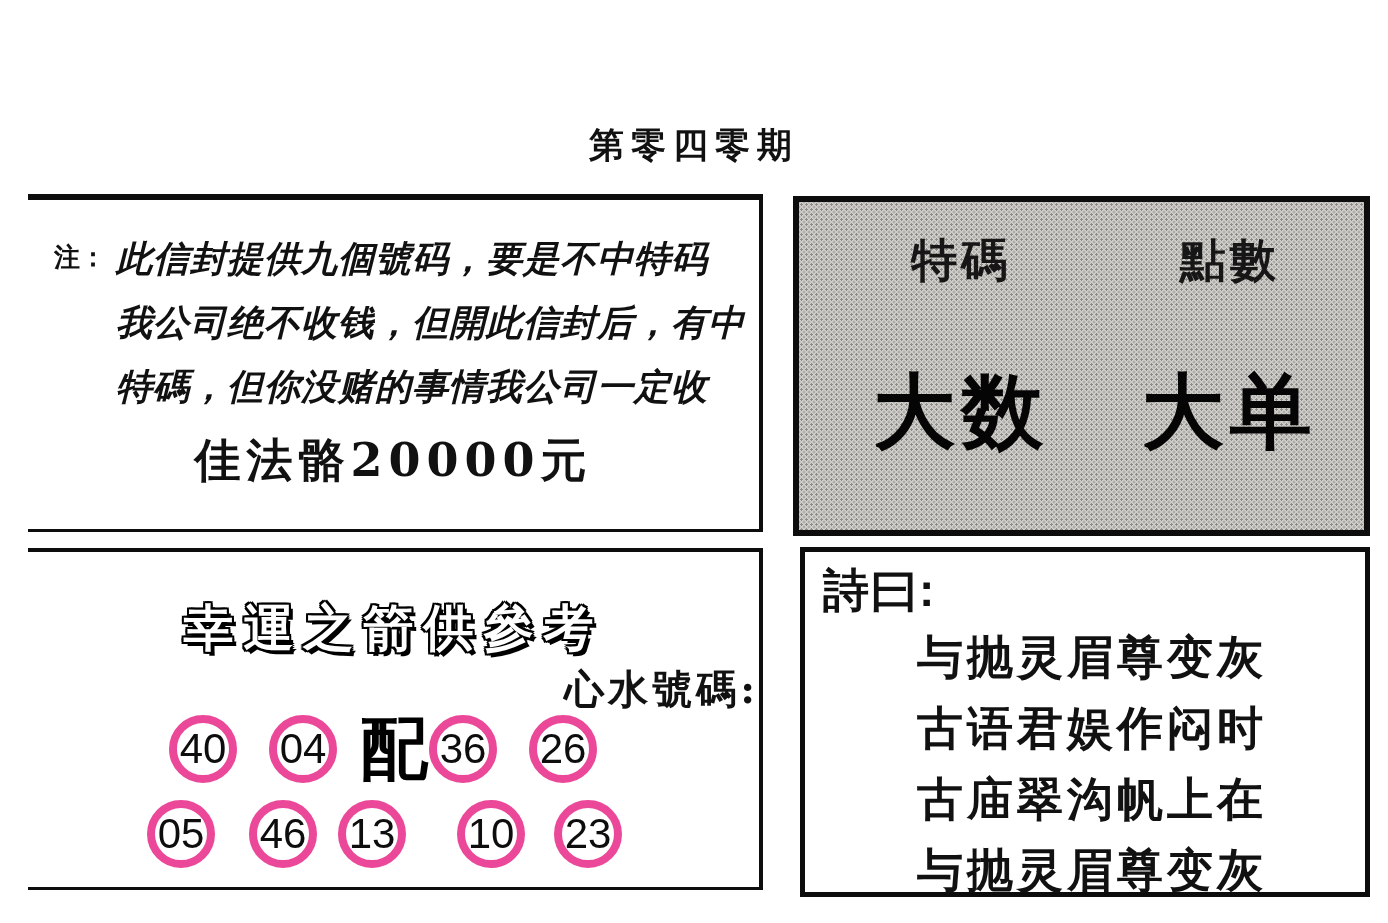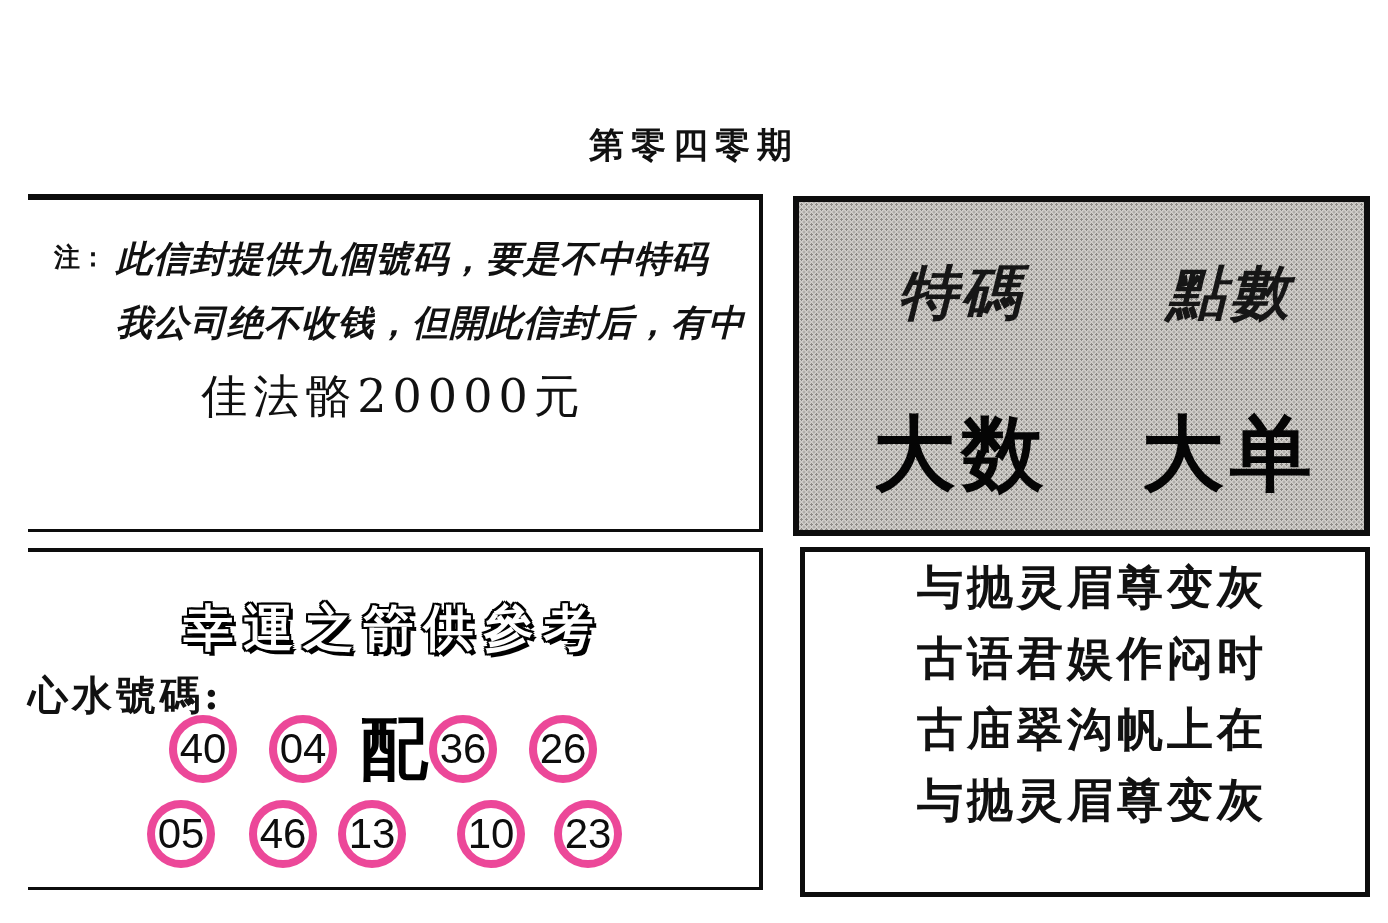--- a/index.html
+++ b/index.html
@@ -28,52 +28,52 @@
   .box{position:absolute;box-sizing:border-box;}
   
   .note-box{
     left:28px;top:194px;width:735px;height:338px;
     border-top:6px solid #0d0d0d;border-right:4px solid #0d0d0d;border-bottom:3px solid #0d0d0d;
   }
   .note-row{display:flex;margin-top:26px;}
   .note-label{font-size:26px;font-weight:bold;margin-left:26px;margin-top:14px;width:62px;flex:none;}
   .note-lines{font-size:36px;font-weight:bold;line-height:64px;letter-spacing:1px;white-space:nowrap;font-style:italic;}
   .bonus{
-    margin-top:12px;text-align:center;font-size:46px;font-weight:normal;letter-spacing:6px;
+    margin-top:12px;text-align:center;font-size:46px;font-weight:bold;letter-spacing:6px;
   }
   
   .pred-box{
     left:793px;top:196px;width:577px;height:340px;
     border:6px solid #0d0d0d;
     background-color:#d2d0cc;
     background-image:
       radial-gradient(#8e8c88 1px, transparent 1.3px),
       radial-gradient(#a5a39f 1px, transparent 1.3px);
     background-size:5px 5px,5px 5px;
     background-position:0 0,2.5px 2.5px;
     display:grid;grid-template-columns:1fr 1fr;padding-left:28px;
   }
   .pred-col{text-align:center;}
-  .pred-header{margin-top:52px;font-size:59px;font-weight:bold;letter-spacing:4px;color:#161616;font-style:italic;}
+  .pred-header{margin-top:28px;font-size:46px;font-weight:bold;letter-spacing:4px;color:#161616;}
   .pred-value{margin-top:66px;font-size:82px;font-weight:bold;letter-spacing:6px;color:#050505;}
   
   .lucky-box{
     left:28px;top:548px;width:735px;height:342px;
     border-top:4px solid #0d0d0d;border-right:4px solid #0d0d0d;border-bottom:3px solid #0d0d0d;
   }
   .lucky-title{
     margin-top:43px;text-align:center;font-size:50px;font-weight:bold;letter-spacing:10px;
     color:#fff;
     text-shadow:
       -2px -2px 0 #000, 2px -2px 0 #000, -2px 2px 0 #000, 2px 2px 0 #000,
       -2px 0 0 #000, 2px 0 0 #000, 0 -2px 0 #000, 0 2px 0 #000,
       4px 4px 0 #000;
     white-space:nowrap;
   }
-  .lucky-sub{margin-top:6px;text-align:left;font-size:40px;font-weight:bold;letter-spacing:4px;}
+  .lucky-sub{margin-top:0;text-align:right;font-size:40px;font-weight:bold;letter-spacing:4px;}
   .circle{
     position:absolute;width:68px;height:68px;border:8px solid #ec4899;border-radius:50%;
     display:flex;align-items:center;justify-content:center;
     font-family:"Liberation Sans","DejaVu Sans",sans-serif;font-size:42px;color:#0d0d0d;
     box-sizing:border-box;background:transparent;
   }
   .connector{
     position:absolute;font-size:68px;font-weight:bold;color:#000;line-height:68px;
   }
   
@@ -102,20 +102,21 @@
 <div class="page">
 
   <div class="issue">第零四零期</div>
 
   <div class="box note-box">
     <div class="note-row">
       <span class="note-label">注：</span>
       <div class="note-lines">
         <div>此信封提供九個號码，要是不中特码</div>
         <div>我公司绝不收钱，但開此信封后，有中</div>
+        <div>特碼，但你没赌的事情我公司一定收</div>
       </div>
     </div>
     <div class="bonus">佳法骼20000元</div>
   </div>
 
   <div class="box pred-box">
     <div class="pred-col">
       <div class="pred-header">特碼</div>
       <div class="pred-value">大数</div>
     </div>
@@ -136,20 +137,21 @@
     <div class="circle" style="left:501px;top:163px;">26</div>
 
     <div class="circle" style="left:119px;top:248px;">05</div>
     <div class="circle" style="left:221px;top:248px;">46</div>
     <div class="circle" style="left:310px;top:248px;">13</div>
     <div class="circle" style="left:429px;top:248px;">10</div>
     <div class="circle" style="left:526px;top:248px;">23</div>
   </div>
 
   <div class="box poem-box">
+    <div class="poem-label">詩曰:</div>
     <div class="poem-lines">
       <div>与抛灵眉尊变灰</div>
       <div>古语君娱作闷时</div>
       <div>古庙翠沟帆上在</div>
       <div>与抛灵眉尊变灰</div>
     </div>
   </div>
 
 
 </div>

